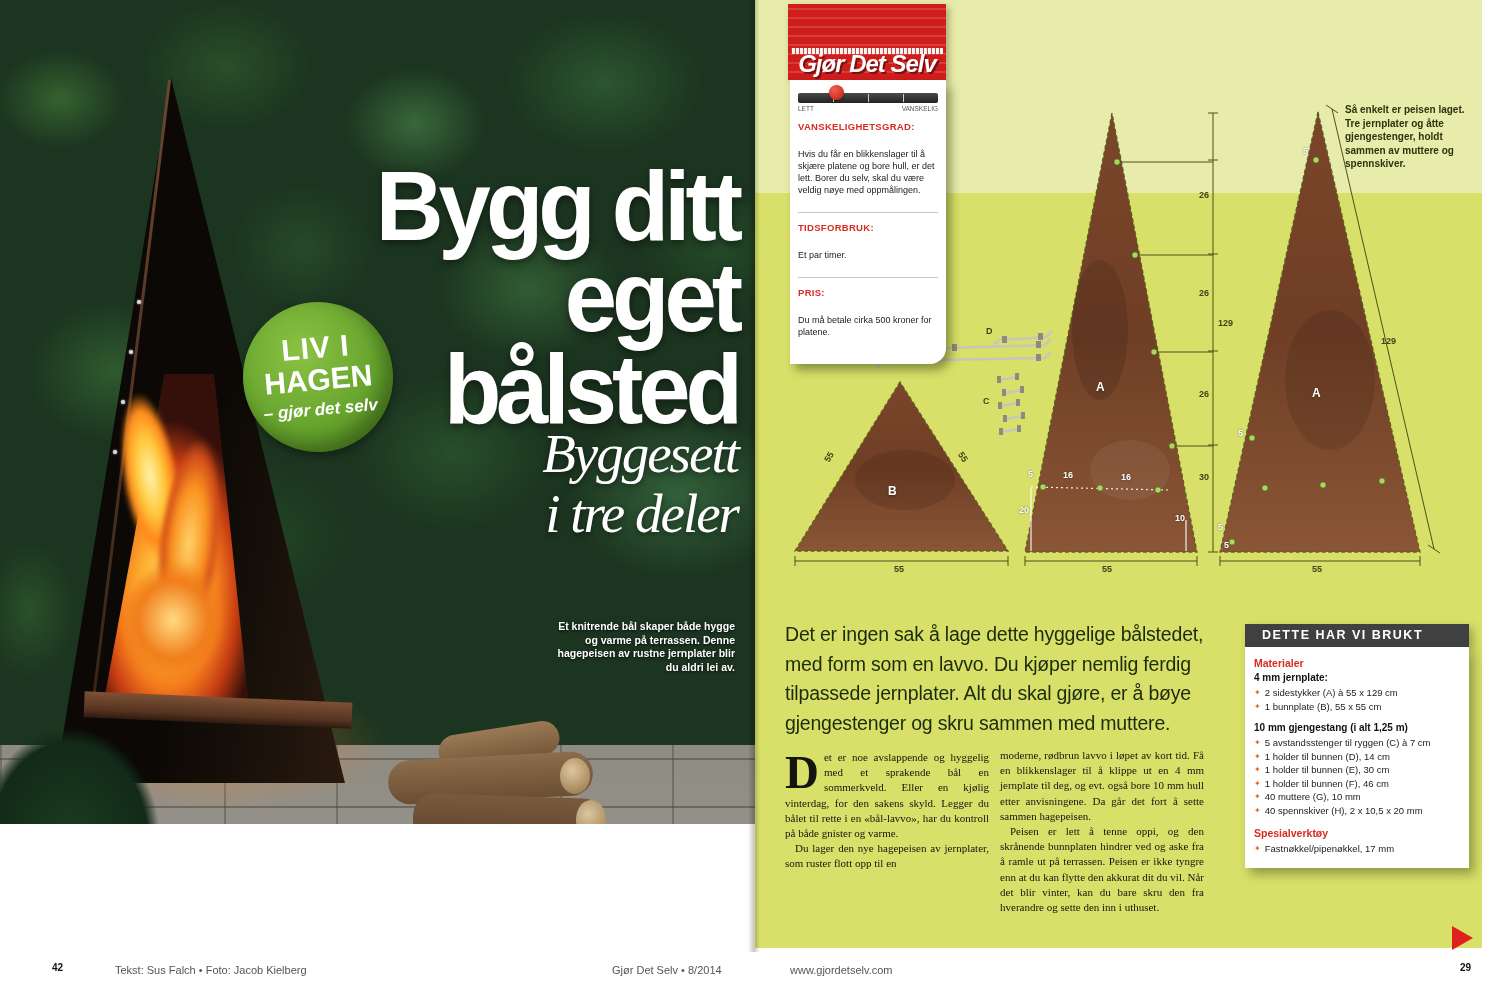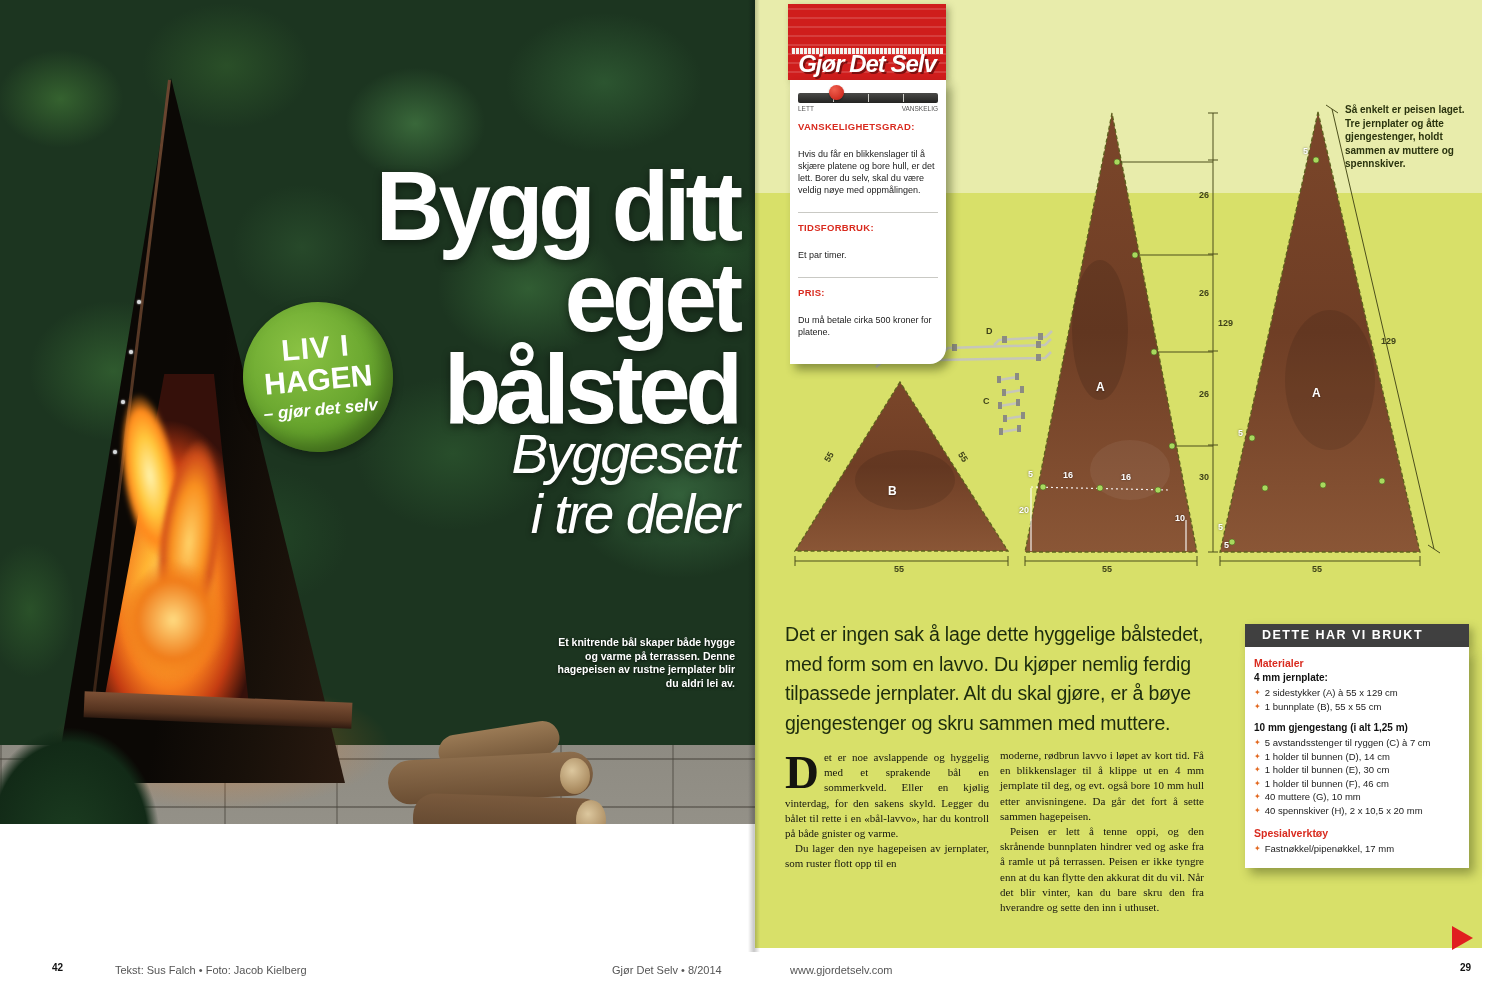--- a/index.html
+++ b/index.html
@@ -65,22 +65,22 @@
     box-shadow:inset -8px -10px 18px rgba(0,0,0,.3),0 4px 10px rgba(0,0,0,.35);
     transform:rotate(-5deg);color:#fff;text-align:center;}
   .badge .b1{margin-top:30px;font-size:30px;font-weight:bold;line-height:32px;letter-spacing:1px;}
   .badge .b2{font-size:30px;font-weight:bold;line-height:32px;letter-spacing:0px;}
   .badge .b3{font-size:17px;font-style:italic;font-weight:bold;margin-top:4px;}
   .headline{left:320px;top:160px;width:418px;text-align:right;color:#fff;
     font-weight:bold;font-size:94px;line-height:87px;letter-spacing:-5px;
     text-shadow:0 3px 8px rgba(0,0,0,.45);transform:scaleY(1.05);transform-origin:top right;}
   .subhead{left:400px;top:424px;width:338px;text-align:right;color:#fff;
     font-style:italic;font-size:55px;line-height:60px;letter-spacing:-2px;
-    text-shadow:0 2px 6px rgba(0,0,0,.45);}
-  .caption{left:545px;top:636px;width:190px;text-align:right;color:#fff;
+    text-shadow:0 2px 6px rgba(0,0,0,.45);font-family:Liberation Serif, serif;}
+  .caption{left:545px;top:620px;width:190px;text-align:right;color:#fff;
     font-size:10.5px;line-height:13.5px;font-weight:bold;text-shadow:0 1px 3px rgba(0,0,0,.8);}
 
   
   .page-right{left:755px;top:0;width:727px;height:948px;background:#d8e069;}
   .band-top{left:755px;top:0;width:727px;height:193px;background:#e8ecab;}
   .spine{left:748px;top:0;width:12px;height:952px;
     background:linear-gradient(90deg,transparent,rgba(0,0,0,.22) 50%,transparent);}
 
   .diagram{left:780px;top:85px;width:700px;height:500px;}
 

